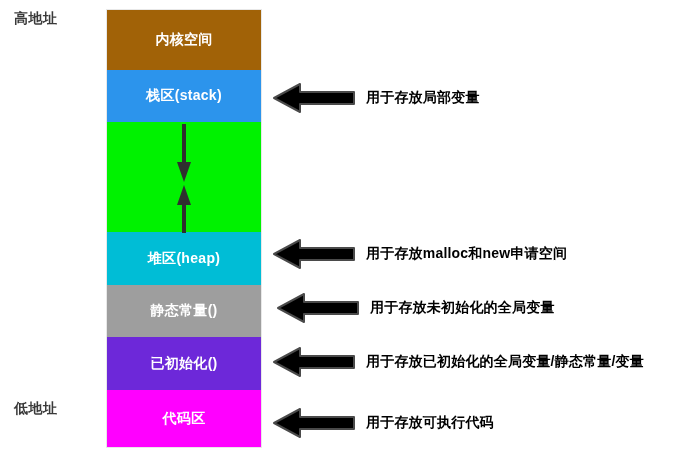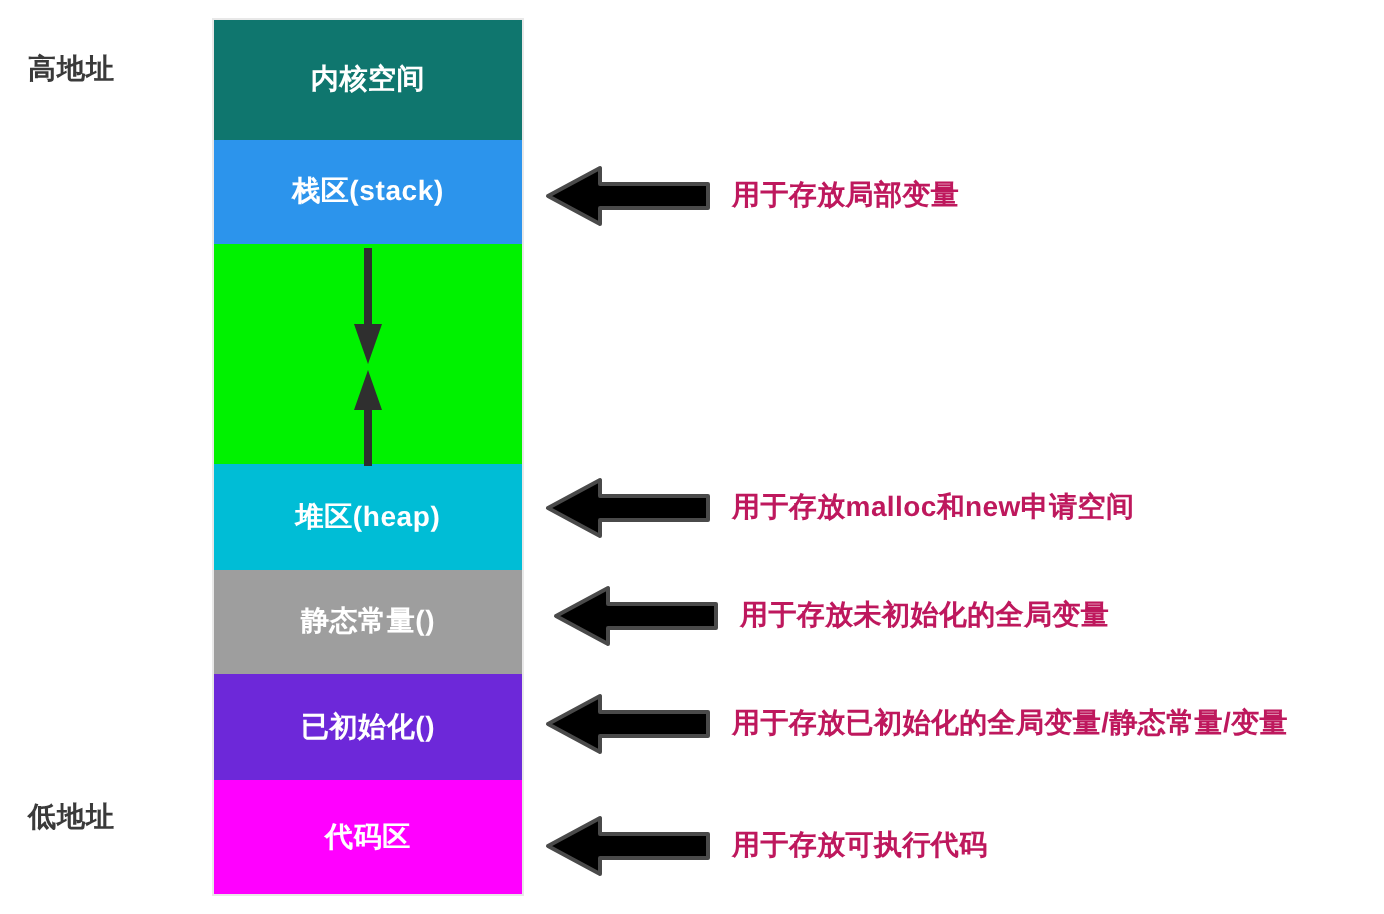--- a/index.html
+++ b/index.html
@@ -25,21 +25,21 @@
   
   .addr-label {
     position: absolute;
     left: 14px;
     font-size: 14px;
     font-weight: bold;
     color: #3a3a3a;
     letter-spacing: 0.5px;
     white-space: nowrap;
   }
-  #addr-high { top: 26px; }
+  #addr-high { top: 10px; }
   #addr-low  { top: 400px; }
 
   
   #memory-column {
     position: absolute;
     left: 107px;
     top: 10px;
     width: 154px;
     height: 437px;
     box-shadow: 0 0 0 1px #e8e8e8;
@@ -79,35 +79,35 @@
   }
   .callout-arrow {
     width: 84px;
     height: 34px;
     flex: 0 0 auto;
   }
   .callout-text {
     margin-left: 10px;
     font-size: 14px;
     font-weight: bold;
-    color: #be185d;
+    color: #000000;
     white-space: nowrap;
     letter-spacing: 0.2px;
   }
 </style>
 </head>
 <body>
 
 <div id="diagram">
 
   <div class="addr-label" id="addr-high">高地址</div>
   <div class="addr-label" id="addr-low">低地址</div>
 
   <div id="memory-column" style="left: 107px; top: 10px; width: 154px; height: 437px;">
-      <div class="mem-block" style="top: 0px; height: 60px; background: #0f766e; justify-content: center;">
+      <div class="mem-block" style="top: 0px; height: 60px; background: #a16207; justify-content: center;">
         <span class="mem-label">内核空间</span>
       </div>
       <div class="mem-block" style="top: 60px; height: 52px; background: rgb(44, 148, 236);">
         <span class="mem-label">栈区(stack)</span>
       </div>
       <div class="mem-block" style="top: 112px; height: 110px; background: rgb(0, 242, 0);"></div>
       <div class="mem-block" style="top: 222px; height: 53px; background: rgb(0, 189, 214);">
         <span class="mem-label">堆区(heap)</span>
       </div>
       <div class="mem-block" style="top: 275px; height: 52px; background: rgb(158, 158, 158);">

